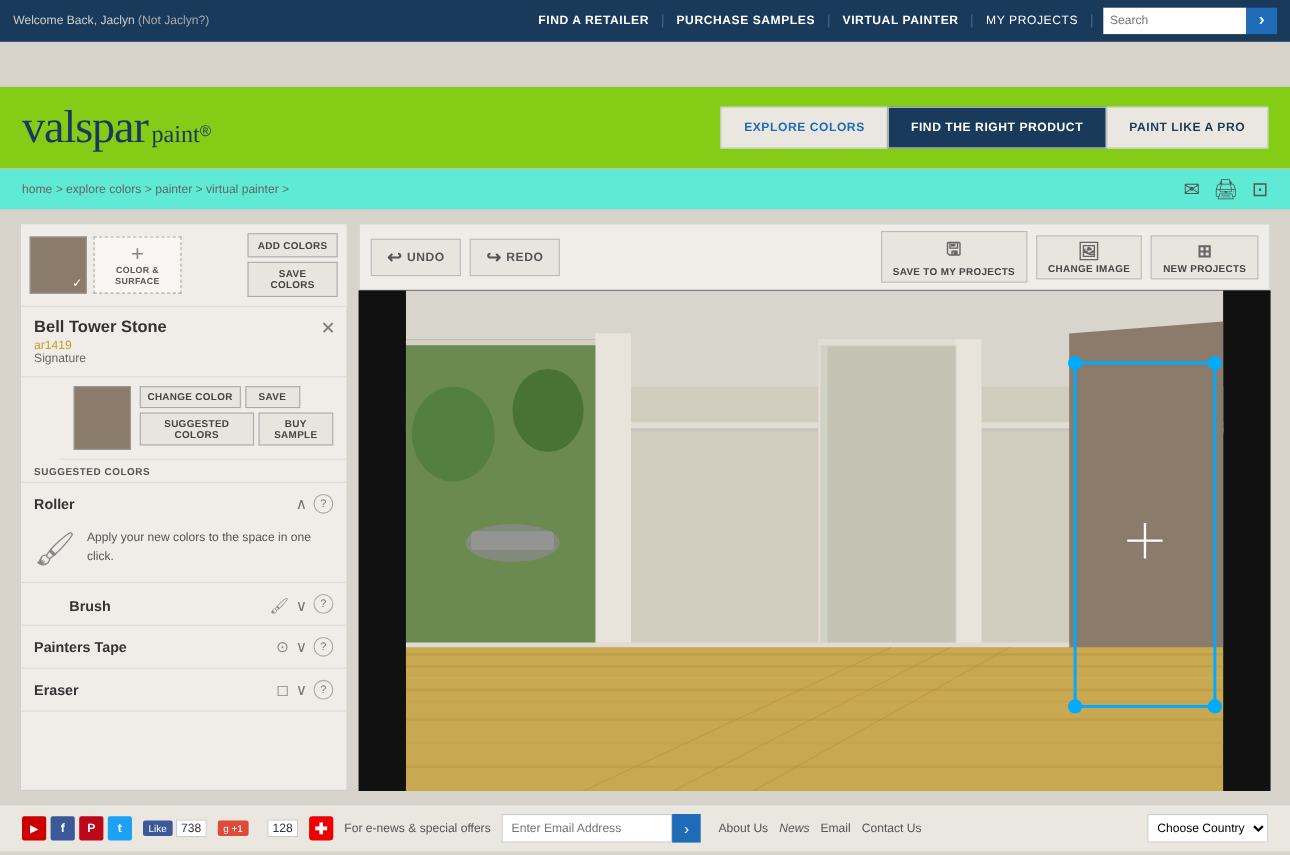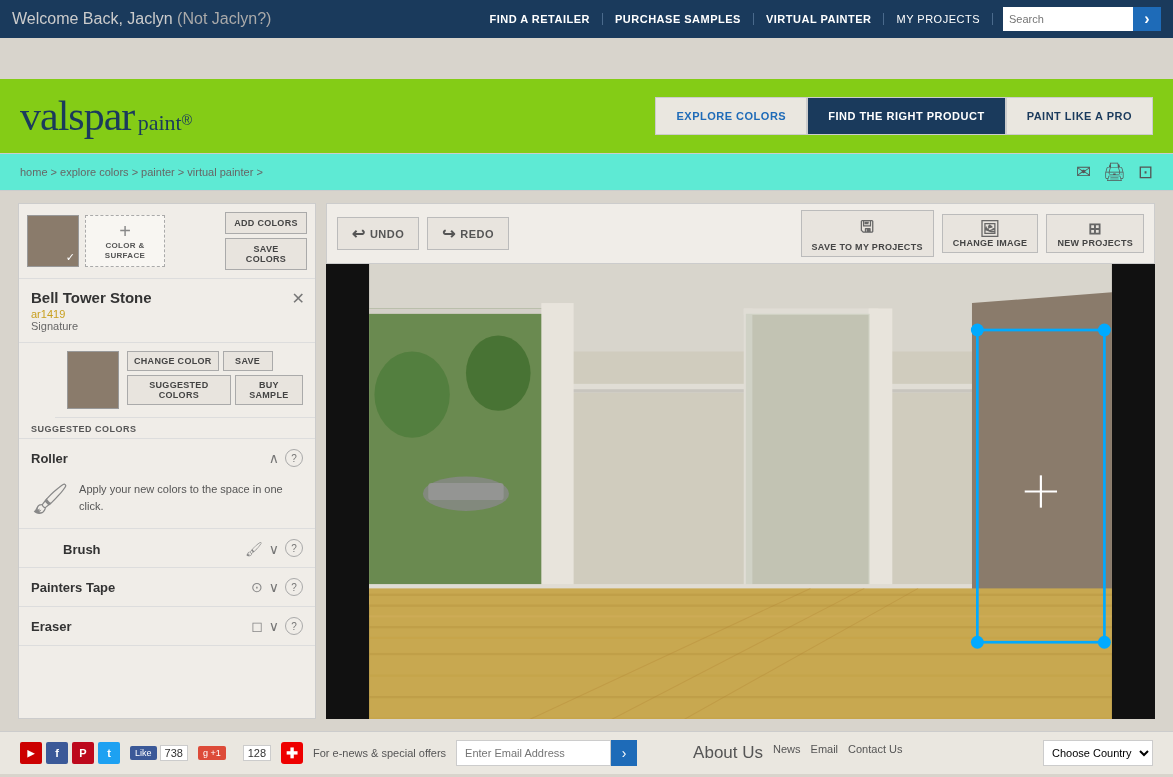--- a/index.html
+++ b/index.html
@@ -2,21 +2,21 @@
 <html><head>
   <meta charset="utf-8">
   <style>
     * { box-sizing: border-box; margin: 0; padding: 0; }
     body { font-family: Arial, sans-serif; background: #d8d4cc; width: 1173px; min-height: 777px; font-size: 12px; }
   </style>
 </head>
 <body>
 
 <div style="background:#1a3a5c; display:flex; align-items:center; height:38px; padding:0 12px;">
-  <span style="color:#ccc; font-size:16px; margin-right:auto;">
+  <span style="color:#ccc; font-size:11px; margin-right:auto;">
     <span>Welcome Back, Jaclyn</span>
     <a style="color:#aaa; text-decoration:none;">(Not Jaclyn?)</a>
   </span>
   <a style="color:#fff;font-size:11px;font-weight:bold;text-decoration:none;padding:0 12px;border-right:1px solid #4a6a8c;cursor:pointer;letter-spacing:0.5px;">FIND A RETAILER</a>
   <a style="color:#fff;font-size:11px;font-weight:bold;text-decoration:none;padding:0 12px;border-right:1px solid #4a6a8c;cursor:pointer;letter-spacing:0.5px;">PURCHASE SAMPLES</a>
   <a style="color:#fff;font-size:11px;font-weight:bold;text-decoration:none;padding:0 12px;border-right:1px solid #4a6a8c;cursor:pointer;letter-spacing:0.5px;">VIRTUAL PAINTER</a>
   <a style="color:#fff;font-size:11px;font-weight:normal;text-decoration:none;padding:0 12px;border-right:1px solid #4a6a8c;cursor:pointer;letter-spacing:0.5px;">MY PROJECTS</a>
   <div style="display:flex;align-items:center;margin-left:10px;">
     <input type="text" style="height: 24px; width: 130px; border: none; padding: 0px 6px; font-size: 11px; color: rgb(102, 102, 102); outline: none;" placeholder="Search">
     <button style="background:#1e6bb8;border:none;width:28px;height:24px;cursor:pointer;color:white;font-size:16px;font-weight:bold;display:flex;align-items:center;justify-content:center;">›</button>
@@ -265,22 +265,22 @@
   <div style="width:22px;height:22px;background:#e00;color:white;display:flex;align-items:center;justify-content:center;font-size:14px;font-weight:bold;cursor:pointer;border-radius:3px;">✚</div>
 
   <span style="font-size:11px;color:#555;white-space:nowrap;">For e-news &amp; special offers</span>
 
   <div style="display:flex;align-items:center;">
     <input type="email" style="height: 26px; border: 1px solid rgb(204, 204, 204); padding: 0px 8px; font-size: 11px; width: 155px; color: rgb(153, 153, 153); outline: none;" placeholder="Enter Email Address">
     <button style="background:#1e6bb8;color:white;border:none;width:26px;height:26px;cursor:pointer;font-size:14px;display:flex;align-items:center;justify-content:center;">›</button>
   </div>
 
   <div style="display:flex;gap:10px;margin-left:6px;">
-    <a style="font-size:17px;color:#555;text-decoration:none;cursor:pointer;margin-left:40px;">About Us</a>
-    <a style="font-size:11px;color:#555;text-decoration:none;cursor:pointer;">News</a>
+    <a style="font-size:11px;color:#555;text-decoration:none;cursor:pointer;">About Us</a>
+    <a style="font-size:11px;color:#555;text-decoration:none;cursor:pointer;font-style:italic;">News</a>
     <a style="font-size:11px;color:#555;text-decoration:none;cursor:pointer;">Email</a>
     <a style="font-size:11px;color:#555;text-decoration:none;cursor:pointer;">Contact Us</a>
   </div>
 
   <select style="height:26px;border:1px solid #ccc;padding:0 4px;font-size:11px;background:#fff;cursor:pointer;margin-left:auto;">
     <option>Choose Country</option>
   </select>
 
 </div>
 

